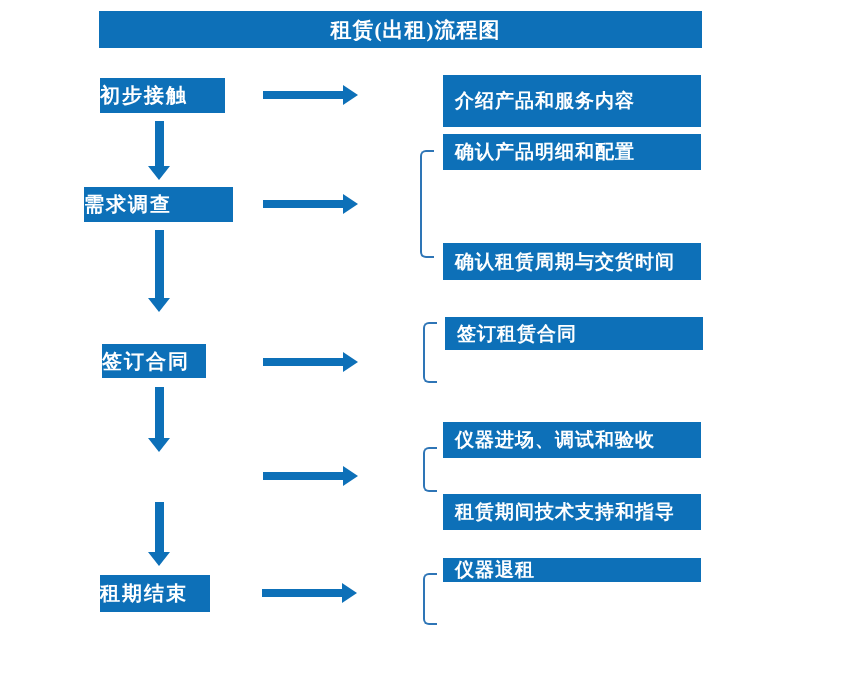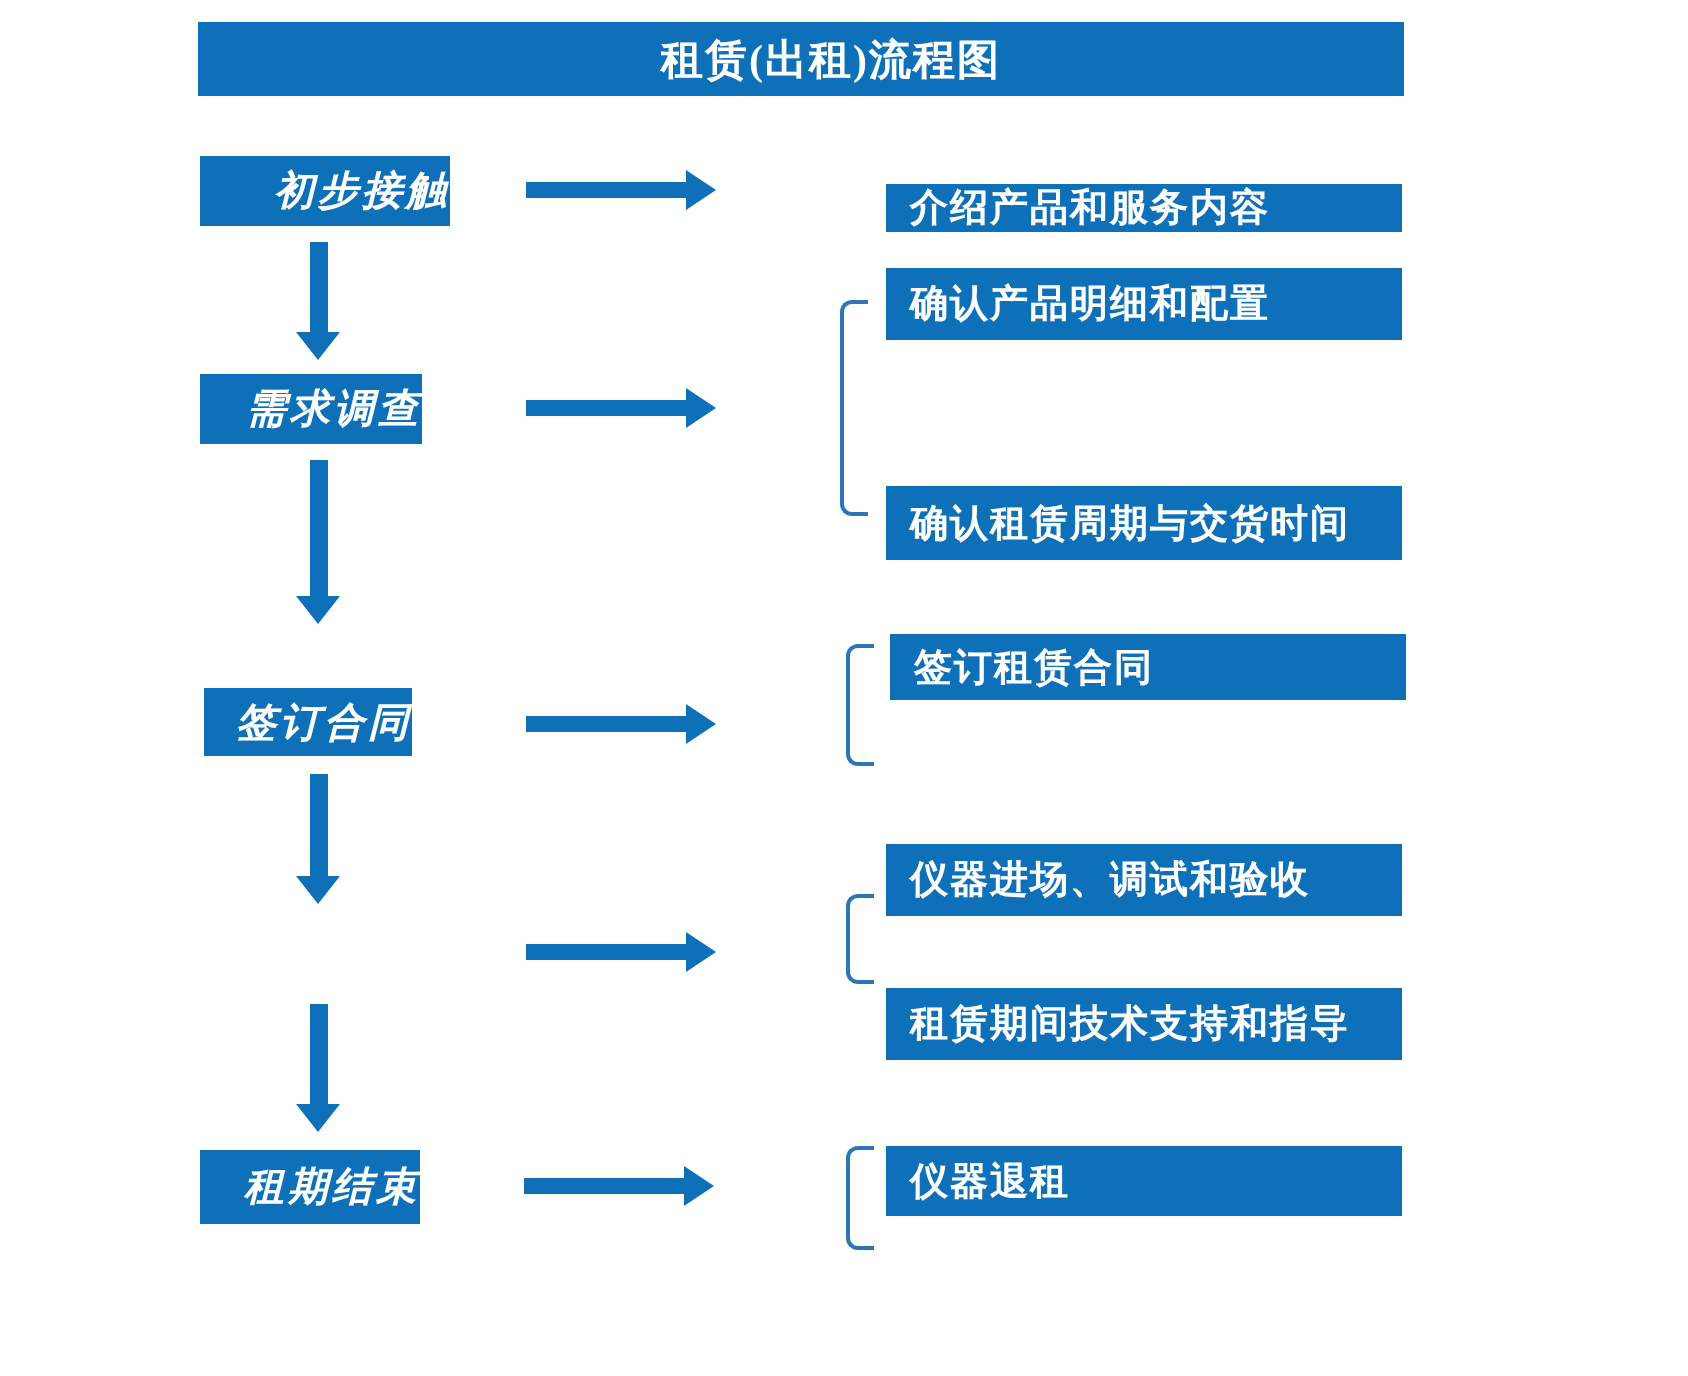--- a/index.html
+++ b/index.html
@@ -12,21 +12,21 @@
   .canvas{position:relative;width:844px;height:688px;background:#ffffff;}
 
   .title-bar{
     position:absolute;left:99px;top:11px;width:603px;height:37px;
     background:var(--blue);display:flex;align-items:center;justify-content:center;padding-left:30px;
   }
   .title-bar span{color:#ffffff;font-size:21px;font-weight:700;letter-spacing:1px;}
 
   .step{
     position:absolute;background:var(--blue);
-    display:flex;align-items:center;justify-content:flex-end;font-style:italic;
+    display:flex;align-items:center;justify-content:flex-start;
   }
   .step span{color:#ffffff;font-size:20px;font-weight:700;letter-spacing:2px;}
 
   .detail{
     position:absolute;left:443px;width:258px;background:var(--blue);
     display:flex;align-items:center;padding-left:12px;
   }
   .detail span{color:#ffffff;font-size:19px;font-weight:700;letter-spacing:1px;}
 
   .harrow{position:absolute;height:20px;display:flex;align-items:center;}
@@ -48,21 +48,21 @@
 
 <div class="canvas">
 
   <div class="title-bar">
     <span>租赁(出租)流程图</span>
   </div>
 
   <div class="step" style="left:100px;top:78px;width:125px;height:35px">
     <span>初步接触</span>
   </div>
-  <div class="step" style="left:100px;top:187px;width:111px;height:35px">
+  <div class="step" style="left:84px;top:187px;width:149px;height:35px">
     <span>需求调查</span>
   </div>
   <div class="step" style="left:102px;top:344px;width:104px;height:34px">
     <span>签订合同</span>
   </div>
   <div class="step" style="left:100px;top:575px;width:110px;height:37px">
     <span>租期结束</span>
   </div>
 
   <div class="varrow" style="left:148px;top:121px;height:59px">
@@ -101,35 +101,35 @@
   <div class="harrow" style="left:262px;top:583px;width:95px">
     <div class="hshaft"></div>
     <div class="hhead"></div>
   </div>
 
   <div class="bracket" style="left:420px;top:150px;height:108px"></div>
   <div class="bracket" style="left:423px;top:322px;height:61px"></div>
   <div class="bracket" style="left:423px;top:447px;height:45px"></div>
   <div class="bracket" style="left:423px;top:573px;height:52px"></div>
 
-  <div class="detail" style="top:92px;height:24px">
+  <div class="detail" style="top:75px;height:52px">
     <span>介绍产品和服务内容</span>
   </div>
   <div class="detail" style="top:134px;height:36px">
     <span>确认产品明细和配置</span>
   </div>
   <div class="detail" style="top:243px;height:37px">
     <span>确认租赁周期与交货时间</span>
   </div>
   <div class="detail" style="top:317px;height:33px;left:445px">
     <span>签订租赁合同</span>
   </div>
   <div class="detail" style="top:422px;height:36px">
     <span>仪器进场、调试和验收</span>
   </div>
   <div class="detail" style="top:494px;height:36px">
     <span>租赁期间技术支持和指导</span>
   </div>
-  <div class="detail" style="top:573px;height:35px">
+  <div class="detail" style="top:558px;height:24px">
     <span>仪器退租</span>
   </div>
 
 </div>
 
 </body></html>

